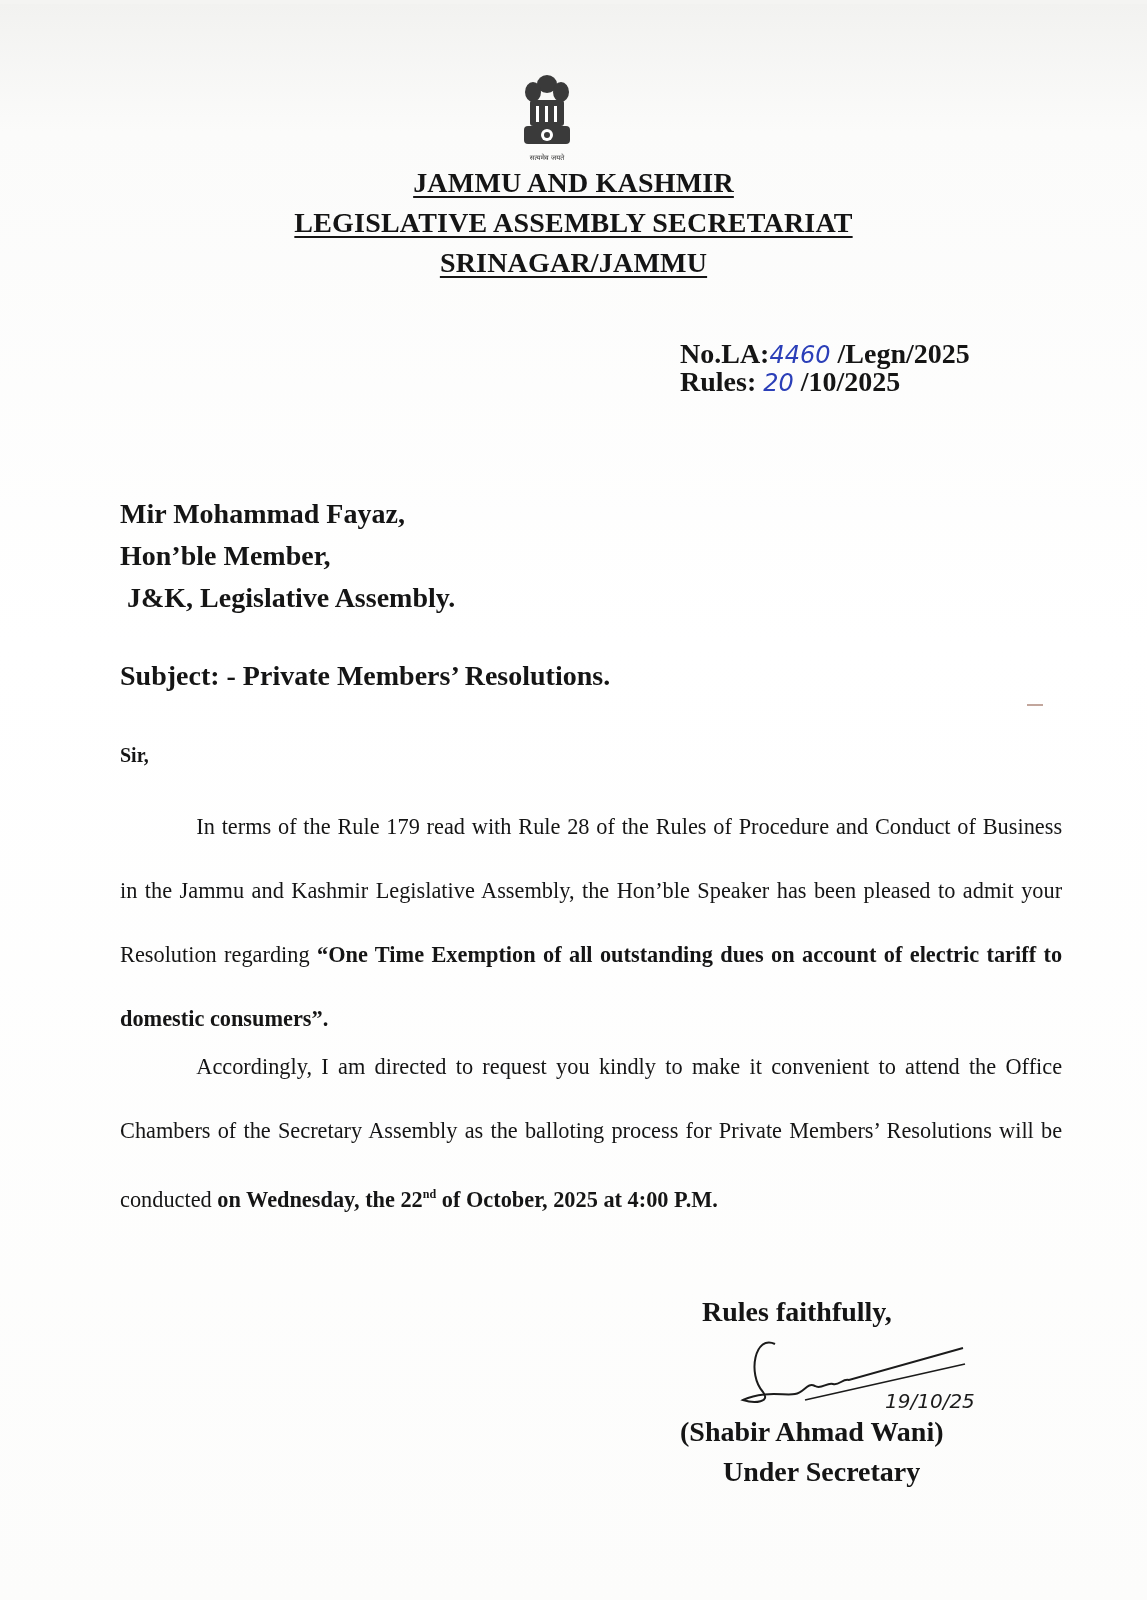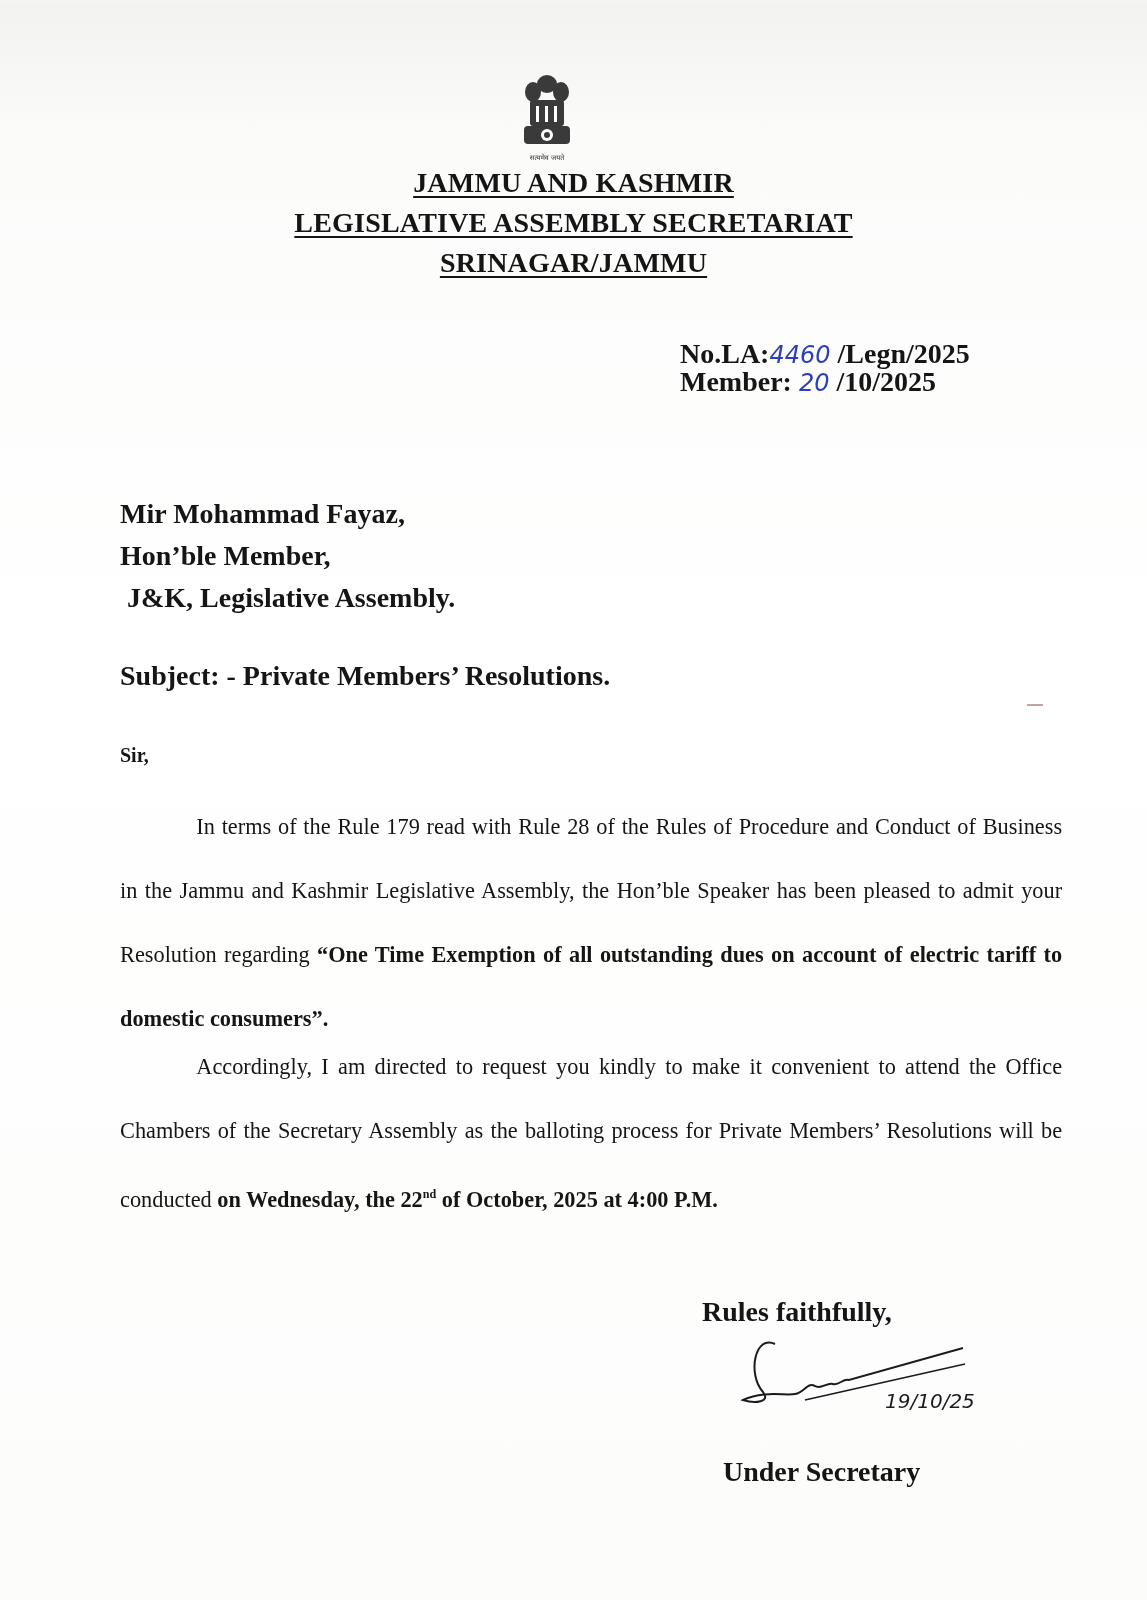--- a/index.html
+++ b/index.html
@@ -59,21 +59,21 @@
   </svg>
 
   <div class="header h1">JAMMU AND KASHMIR</div>
   <div class="header h2">LEGISLATIVE ASSEMBLY SECRETARIAT</div>
   <div class="header h3">SRINAGAR/JAMMU</div>
 
   <div class="ref ref1">
     <span>No.LA:</span><span class="hand">4460</span><span> /Legn/2025</span>
   </div>
   <div class="ref ref2">
-    <span>Member: </span><span class="hand">20</span><span> /10/2025</span>
+    <span>Rules: </span><span class="hand">20</span><span> /10/2025</span>
   </div>
 
   <div class="addr a1">Mir Mohammad Fayaz,</div>
   <div class="addr a2">Hon’ble Member,</div>
   <div class="addr a3">J&amp;K, Legislative Assembly.</div>
 
   <div class="subject">Subject: - Private Members’ Resolutions.</div>
   <div class="salute">Sir,</div>
 
   <div class="mark"></div>
@@ -87,14 +87,15 @@
   </div>
 
   <div class="closing">Rules faithfully,</div>
 
   <svg class="sig" viewBox="0 0 260 80">
     <path d="M40 10 C20 0 12 40 28 58 C36 68 20 70 8 66 C30 56 50 62 60 60 C70 58 72 48 80 52 C86 56 92 48 98 50 C104 52 108 44 114 46 L228 14" fill="none" stroke="#1b1b1b" stroke-width="2"></path>
     <path d="M70 66 L230 30" fill="none" stroke="#1b1b1b" stroke-width="1.6"></path>
     <text x="150" y="74" font-size="20" fill="#1b1b1b" font-style="italic" font-family="DejaVu Sans, sans-serif">19/10/25</text>
   </svg>
 
+  <div class="signame">(Shabir Ahmad Wani)</div>
   <div class="desig">Under Secretary</div>
 </div>
 
 </body></html>

